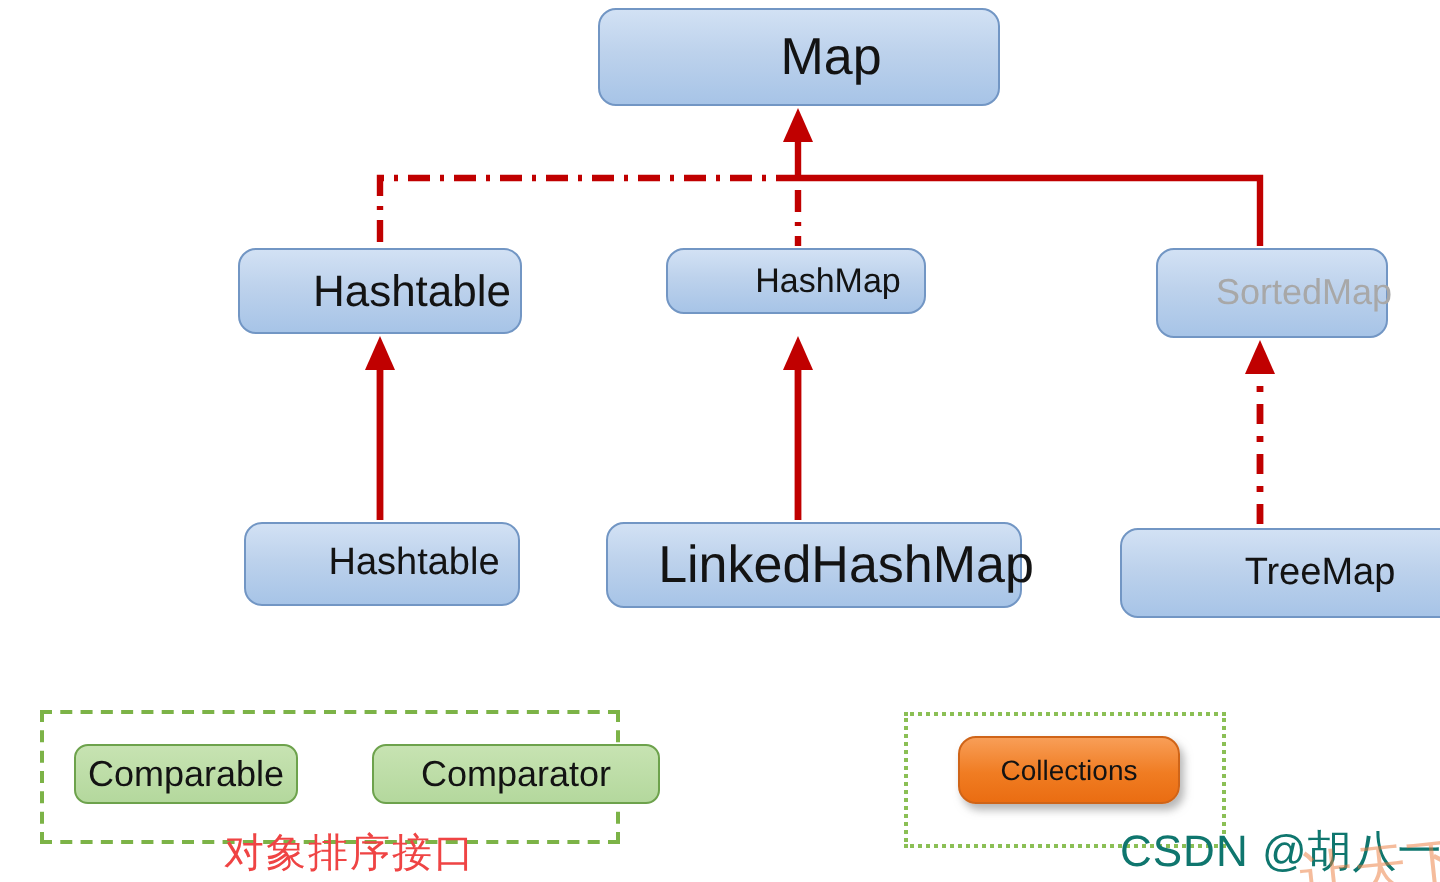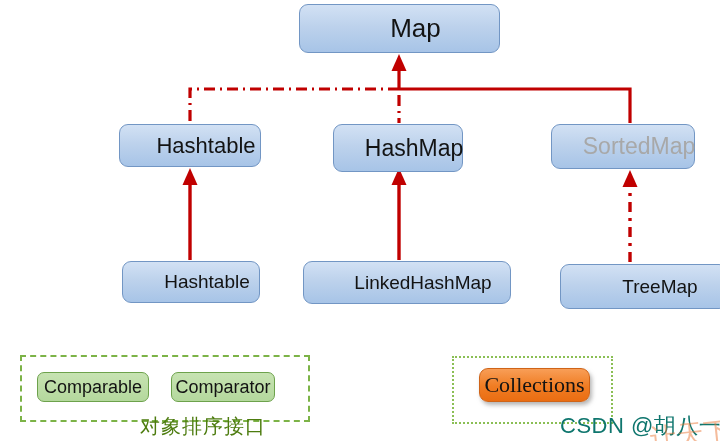--- a/index.html
+++ b/index.html
@@ -18,31 +18,30 @@
   .gnode {
     position:absolute; display:flex; align-items:center; justify-content:center;
     background:linear-gradient(180deg,#c7e3b2 0%,#b4d89d 100%);
     border:1.5px solid #6da24c; border-radius:7px;
     color:#131313; box-sizing:border-box; font-size:18px; white-space:nowrap;
   }
   .onode {
     position:absolute; display:flex; align-items:center; justify-content:center;
     background:linear-gradient(180deg,#f89e57 0%,#f07c22 55%,#ea6d12 100%);
     border:1.5px solid #cf6418; border-radius:9px;
-    color:#131313; box-sizing:border-box; font-size:22px; white-space:nowrap;
+    color:#131313; box-sizing:border-box; font-size:14px; white-space:nowrap;
     box-shadow:2px 3px 4px rgba(120,120,120,0.55);
-    font-family:Liberation Serif, serif;
   }
   .group { position:absolute; box-sizing:border-box; background:transparent; }
   .group.dashed { border:2px dashed #7cb347; }
   .group.dotted { border:2px dotted #8bbf55; }
   .caption {
-    position:absolute; color:#4d7c0f;
+    position:absolute; color:#ef4444;
     font-family:"DejaVu Serif","Liberation Serif",serif;
-    white-space:nowrap; letter-spacing:1px;margin-left:28px;
+    white-space:nowrap; letter-spacing:1px;
   }
   .wm {
     position:absolute; color:#0f766e; font-size:22px; white-space:nowrap;
     letter-spacing:0.5px;
   }
   .wm-corner {
     position:absolute; color:rgba(235,122,58,0.5); font-size:27px;
     font-family:"DejaVu Serif","Liberation Serif",serif;
     white-space:nowrap; transform:rotate(-6deg);
   }
@@ -78,35 +77,35 @@
     <g>
       <path d="M630,262 L630,188" stroke="#c00000" stroke-width="3.4" fill="none" stroke-dasharray="10 6 3 6"></path>
       <polygon points="630,170 622.5,187 637.5,187" fill="#c00000"></polygon>
     </g>
   </svg>
 
   <div class="node" style="left:299px;top:4px;width:201px;height:49px;font-size:26px">Map</div>
 
   <div class="node" style="left:119px;top:124px;width:142px;height:43px;font-size:22px">Hashtable</div>
 
-  <div class="node" style="left:333px;top:124px;width:130px;height:48px;font-size:23px">HashMap</div>
+  <div class="node" style="left:333px;top:124px;width:130px;height:33px;font-size:17px">HashMap</div>
 
-  <div class="node muted" style="left:551px;top:124px;width:144px;height:45px;font-size:23px">SortedMap</div>
+  <div class="node muted" style="left:578px;top:124px;width:116px;height:45px;font-size:18px">SortedMap</div>
 
   <div class="node" style="left:122px;top:261px;width:138px;height:42px;font-size:19px">Hashtable</div>
 
-  <div class="node" style="left:303px;top:261px;width:208px;height:43px;font-size:19px">LinkedHashMap</div>
+  <div class="node" style="left:303px;top:261px;width:208px;height:43px;font-size:26px">LinkedHashMap</div>
 
   <div class="node" style="left:560px;top:264px;width:168px;height:45px;font-size:19px">TreeMap</div>
 
   <div class="group dashed" style="left:20px;top:355px;width:290px;height:67px"></div>
 
   <div class="gnode" style="left:37px;top:372px;width:112px;height:30px">Comparable</div>
 
-  <div class="gnode" style="left:171px;top:372px;width:104px;height:30px">Comparator</div>
+  <div class="gnode" style="left:186px;top:372px;width:144px;height:30px">Comparator</div>
 
   <div class="caption" style="left:112px;top:413px;font-size:20px">对象排序接口</div>
 
   <div class="group dotted" style="left:452px;top:356px;width:161px;height:68px"></div>
 
   <div class="onode" style="left:479px;top:368px;width:111px;height:34px">Collections</div>
 
   <div class="wm" style="left:560px;top:411px">CSDN @胡八一</div>
 
 

